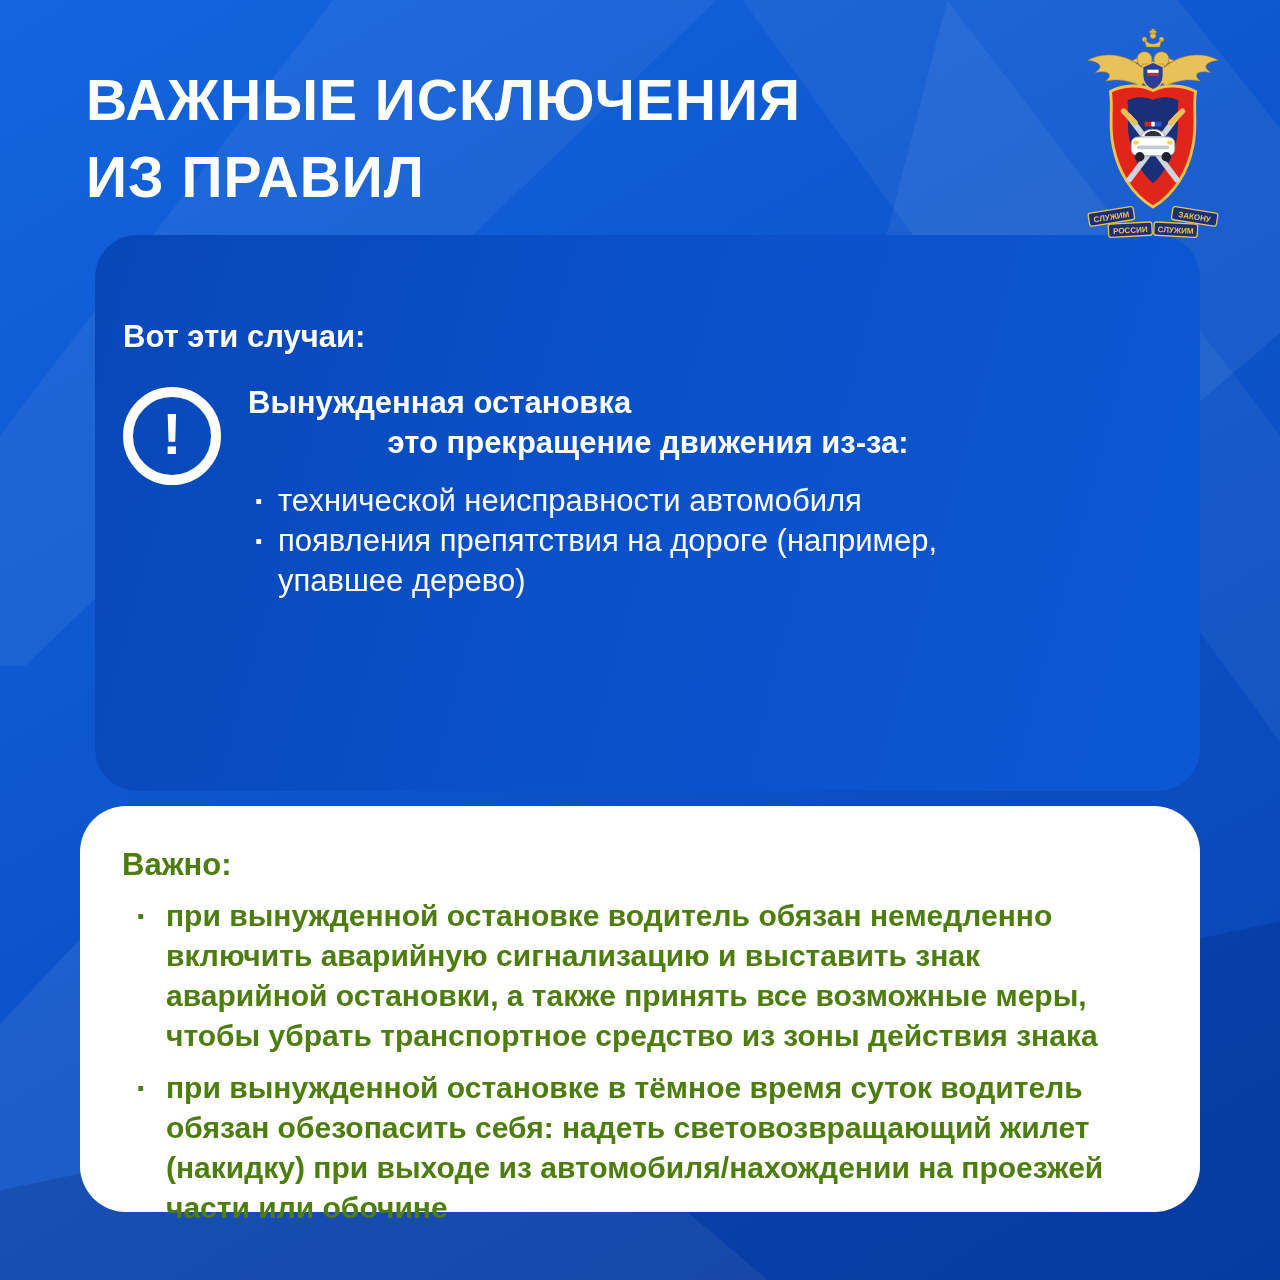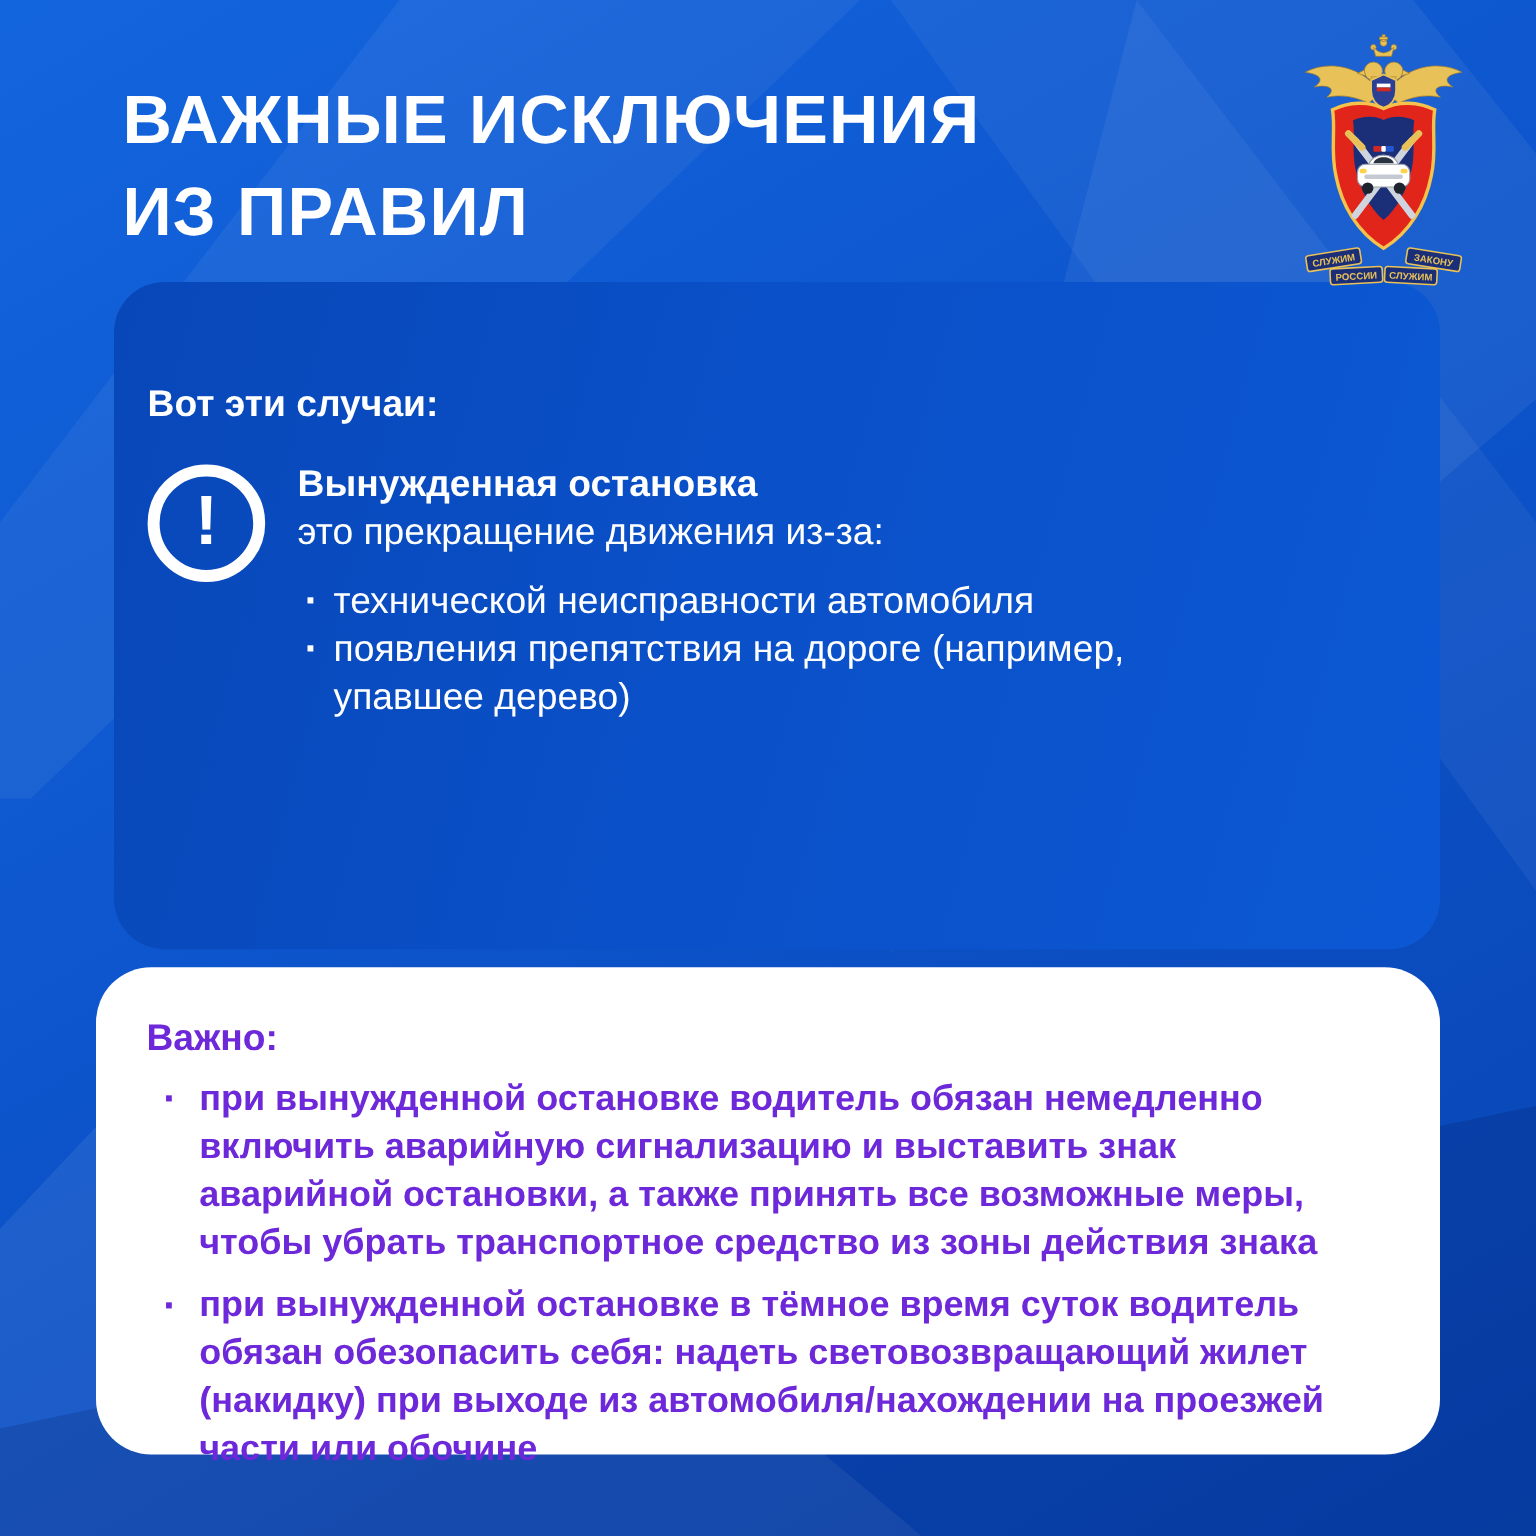--- a/index.html
+++ b/index.html
@@ -13,21 +13,21 @@
   }
   
   .band{position:absolute;inset:0;pointer-events:none;}
   .band-a{background:rgba(255,255,255,0.055);clip-path:polygon(26% 0,56% 0,2% 52%,0 52%,0 34%);}
   .band-b{background:rgba(255,255,255,0.06);clip-path:polygon(74% 0,92% 0,100% 10%,100% 26%,58% 62%);}
   .band-c{background:rgba(255,255,255,0.05);clip-path:polygon(58% 0,74% 0,100% 34%,100% 58%);}
   .band-d{background:rgba(255,255,255,0.07);clip-path:polygon(0 80%,16% 63%,60% 100%,0 100%);}
   .band-e{background:rgba(3,14,70,0.16);clip-path:polygon(0 93%,100% 72%,100% 100%,0 100%);}
 
   .title{
-    position:absolute;left:102px;top:62px;z-index:3;
+    position:absolute;left:86px;top:62px;z-index:3;
     color:#ffffff;font-weight:800;font-size:57px;line-height:77px;
     letter-spacing:1px;
   }
 
   .crest{position:absolute;right:56px;top:26px;z-index:3;width:142px;height:218px;}
 
   
   .intro-card{
     position:absolute;left:95px;top:235px;z-index:2;
     width:1105px;height:556px;border-radius:42px;
@@ -39,37 +39,37 @@
   .cases-heading{margin-top:42px;font-size:31px;line-height:40px;font-weight:700;}
   .case-row{display:flex;margin-top:26px;}
   .alert-circle{
     flex:0 0 auto;width:78px;height:78px;margin:4px 0 0 0;
     border:10px solid #ffffff;border-radius:50%;
     display:flex;align-items:center;justify-content:center;
   }
   .alert-circle span{font-size:58px;font-weight:800;color:#ffffff;line-height:1;transform:translateY(-2px);}
   .case-body{margin-left:27px;}
   .case-title{font-size:31px;line-height:40px;font-weight:700;}
-  .case-subtitle{font-size:31px;line-height:40px;font-weight:400;}
+  .case-subtitle{font-size:31px;line-height:40px;font-weight:700;text-align:center;}
   .case-bullets{list-style:none;margin:18px 0 0 0;padding:0;max-width:800px;}
   .case-bullets li{
     position:relative;padding-left:30px;
     font-size:31px;line-height:40px;font-weight:400;
   }
   .case-bullets li::before{
     content:"·";position:absolute;left:6px;top:0;
     font-weight:800;font-size:34px;
   }
 
   
   .important-card{
     position:absolute;left:80px;top:806px;z-index:2;
     width:1120px;height:406px;border-radius:46px;
     background:#ffffff;box-sizing:border-box;
-    padding:40px 56px 0 42px;color:#6d28d9;
+    padding:40px 56px 0 42px;color:#4d7c0f;
   }
   .important-heading{font-size:31px;line-height:38px;font-weight:800;}
   .important-bullets{list-style:none;margin:12px 0 0 0;padding:0;}
   .important-bullets li{
     position:relative;padding-left:44px;
     font-size:30px;line-height:40px;font-weight:700;
     max-width:990px;
   }
   .important-bullets li + li{margin-top:12px;}
   .important-bullets li::before{

